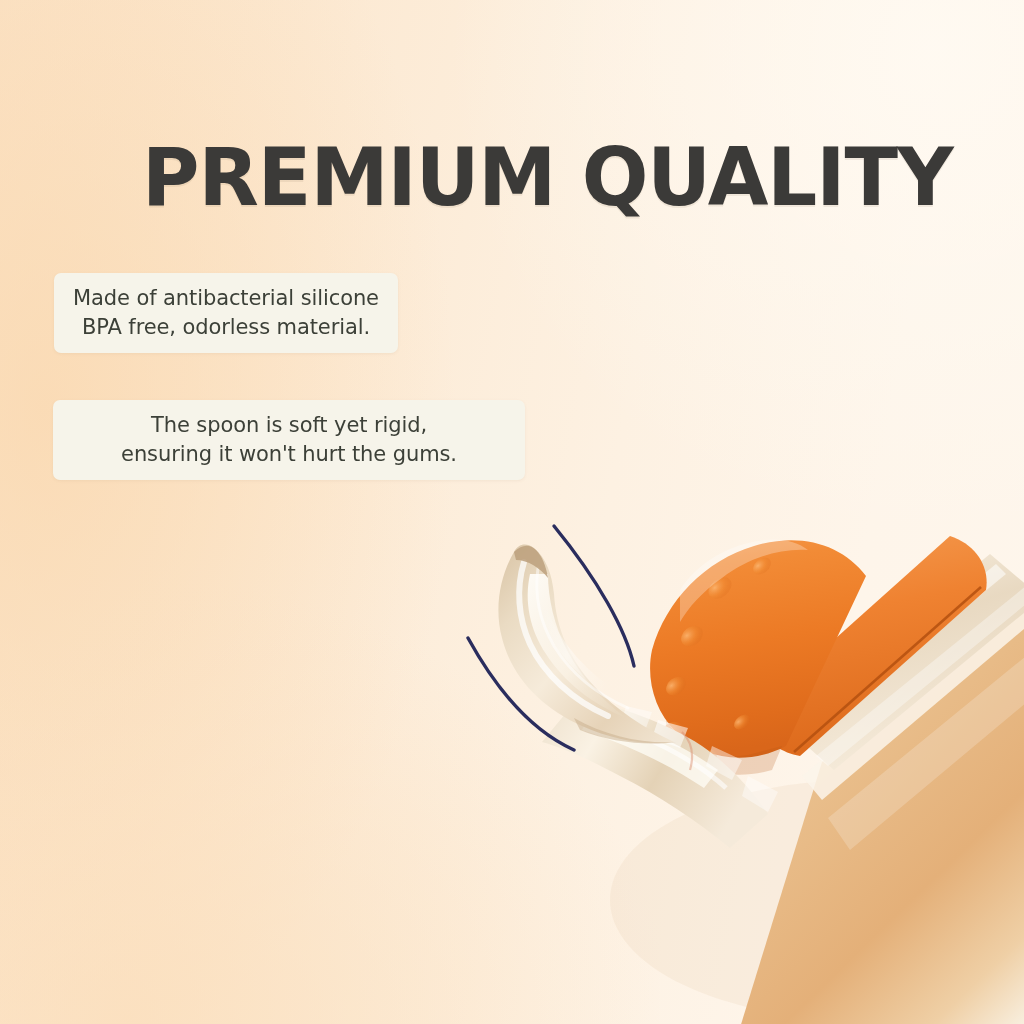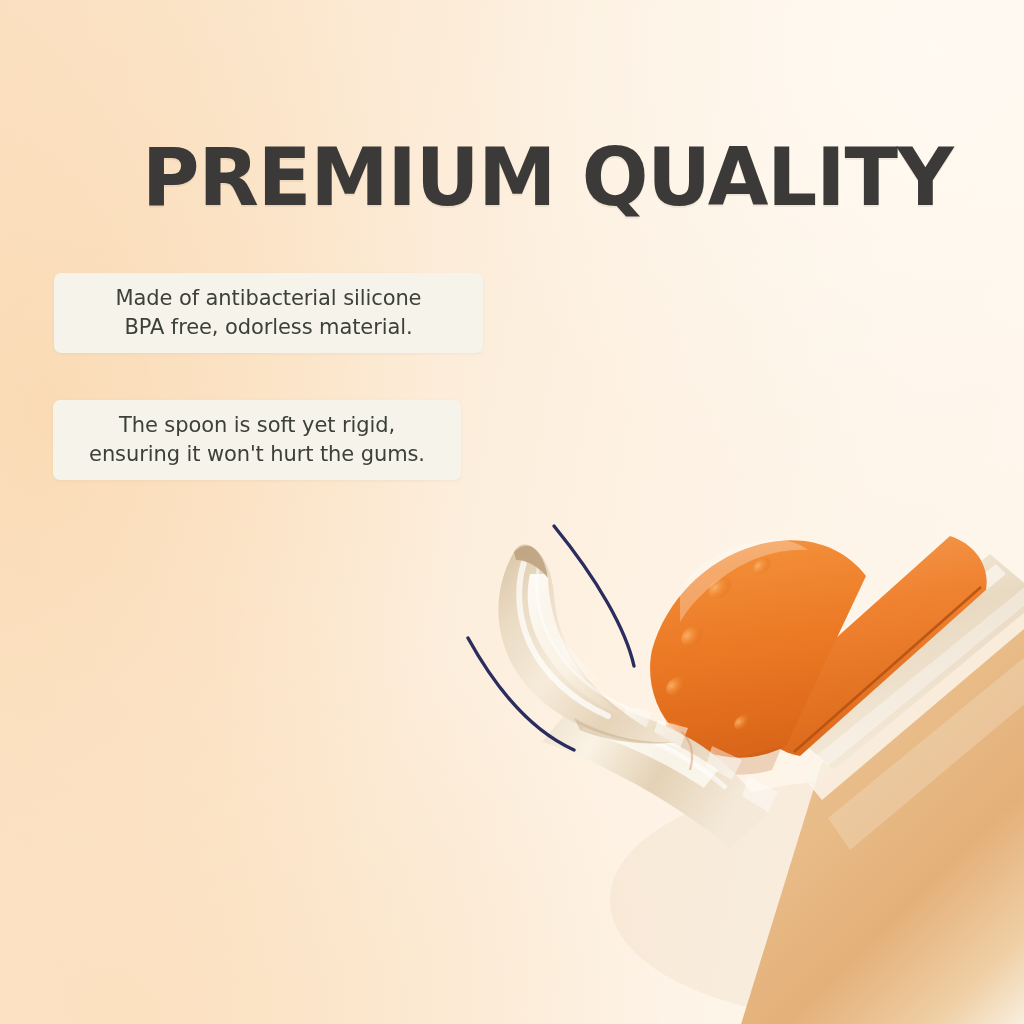--- a/index.html
+++ b/index.html
@@ -101,22 +101,22 @@
   }
   .feature-text {
     font-family: "DejaVu Sans", sans-serif;
     font-size: 21px;
     line-height: 1.36;
     color: #3C4038;
     text-align: center;
     white-space: pre-line;
     letter-spacing: -0.1px;
   }
-  #feature-1 { left: 54px;  top: 273px; width: 429px; height: 80px; }
-  #feature-2 { left: 53px;  top: 400px; width: 408px; height: 80px; }
+  #feature-1 { left: 54px;  top: 273px; width: 344px; height: 80px; }
+  #feature-2 { left: 53px;  top: 400px; width: 472px; height: 80px; }
 
   
   .product {
     position: absolute;
     left: 430px;
     top: 470px;
     width: 640px;
     height: 590px;
   }
   .product svg { display: block; }

